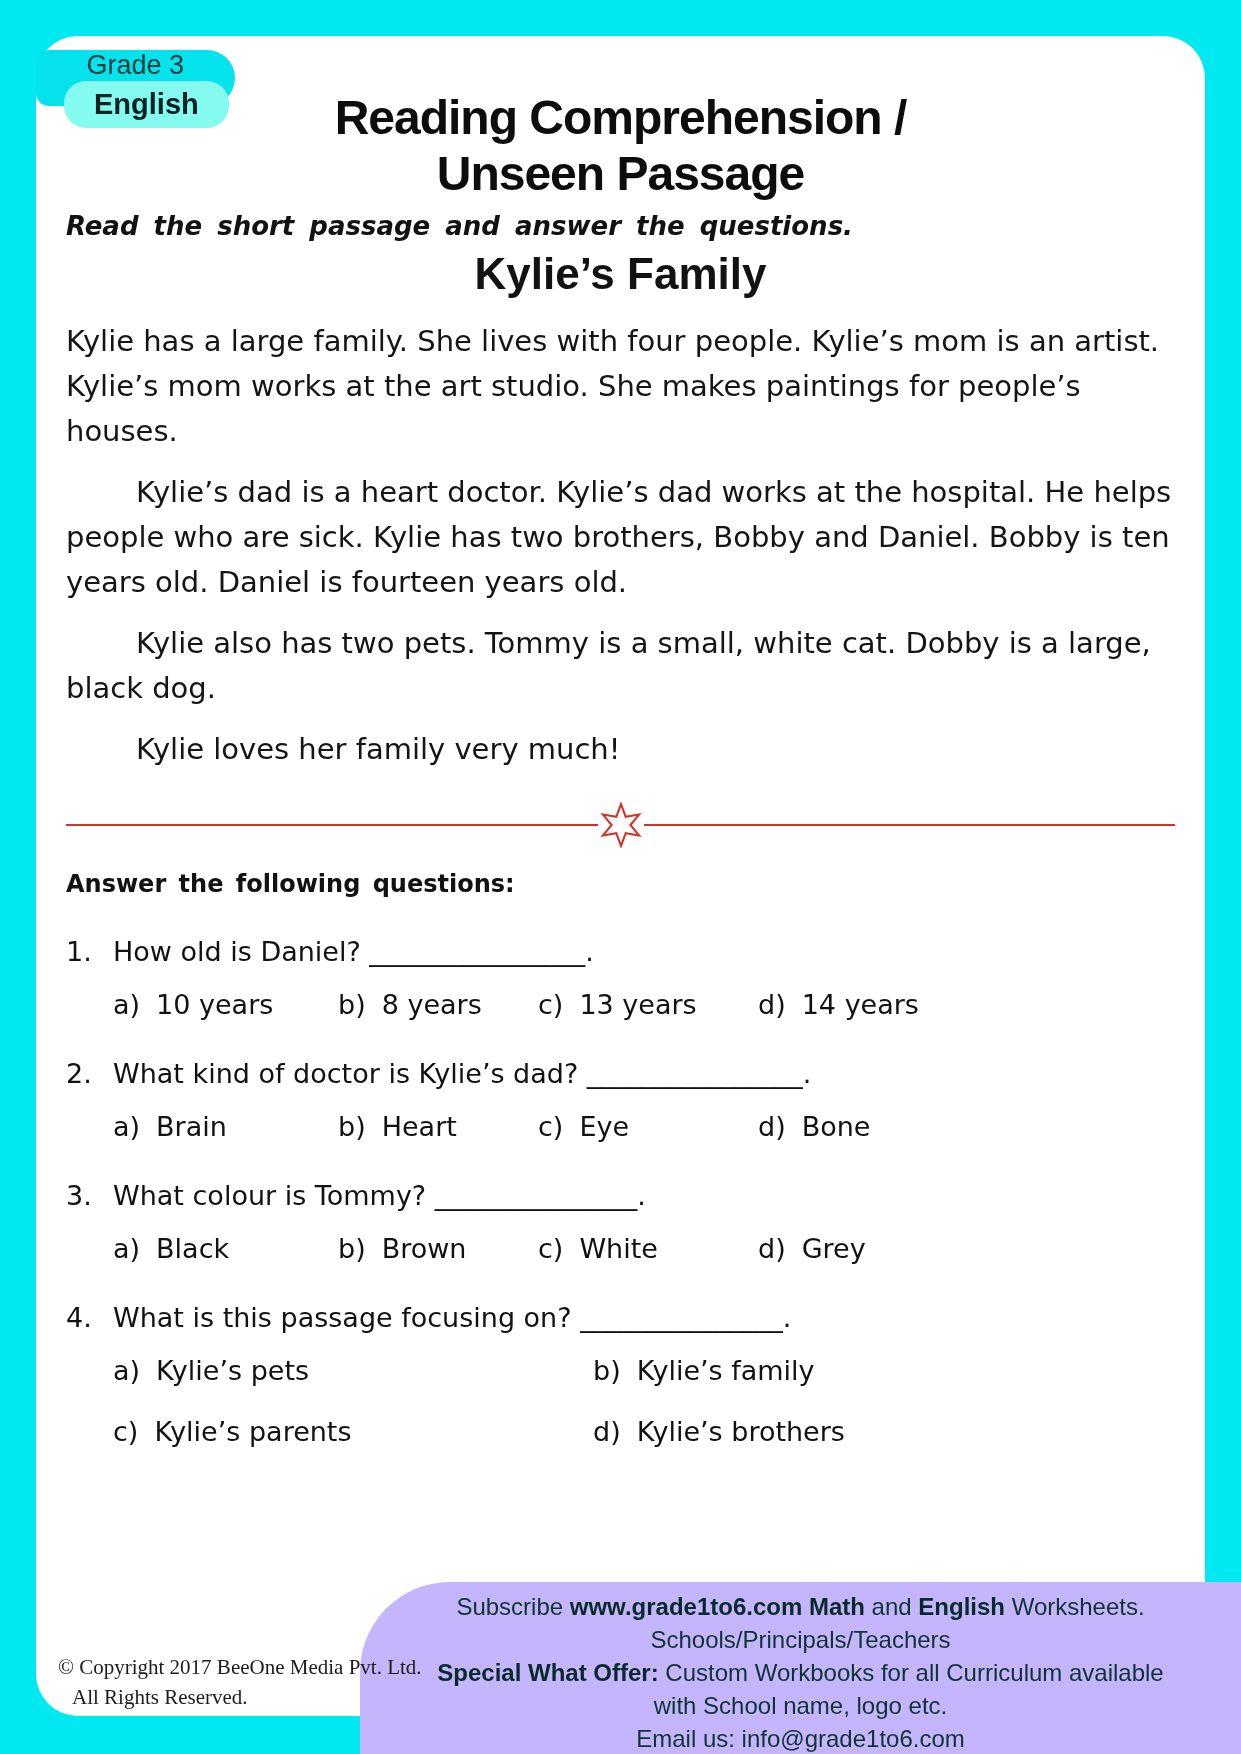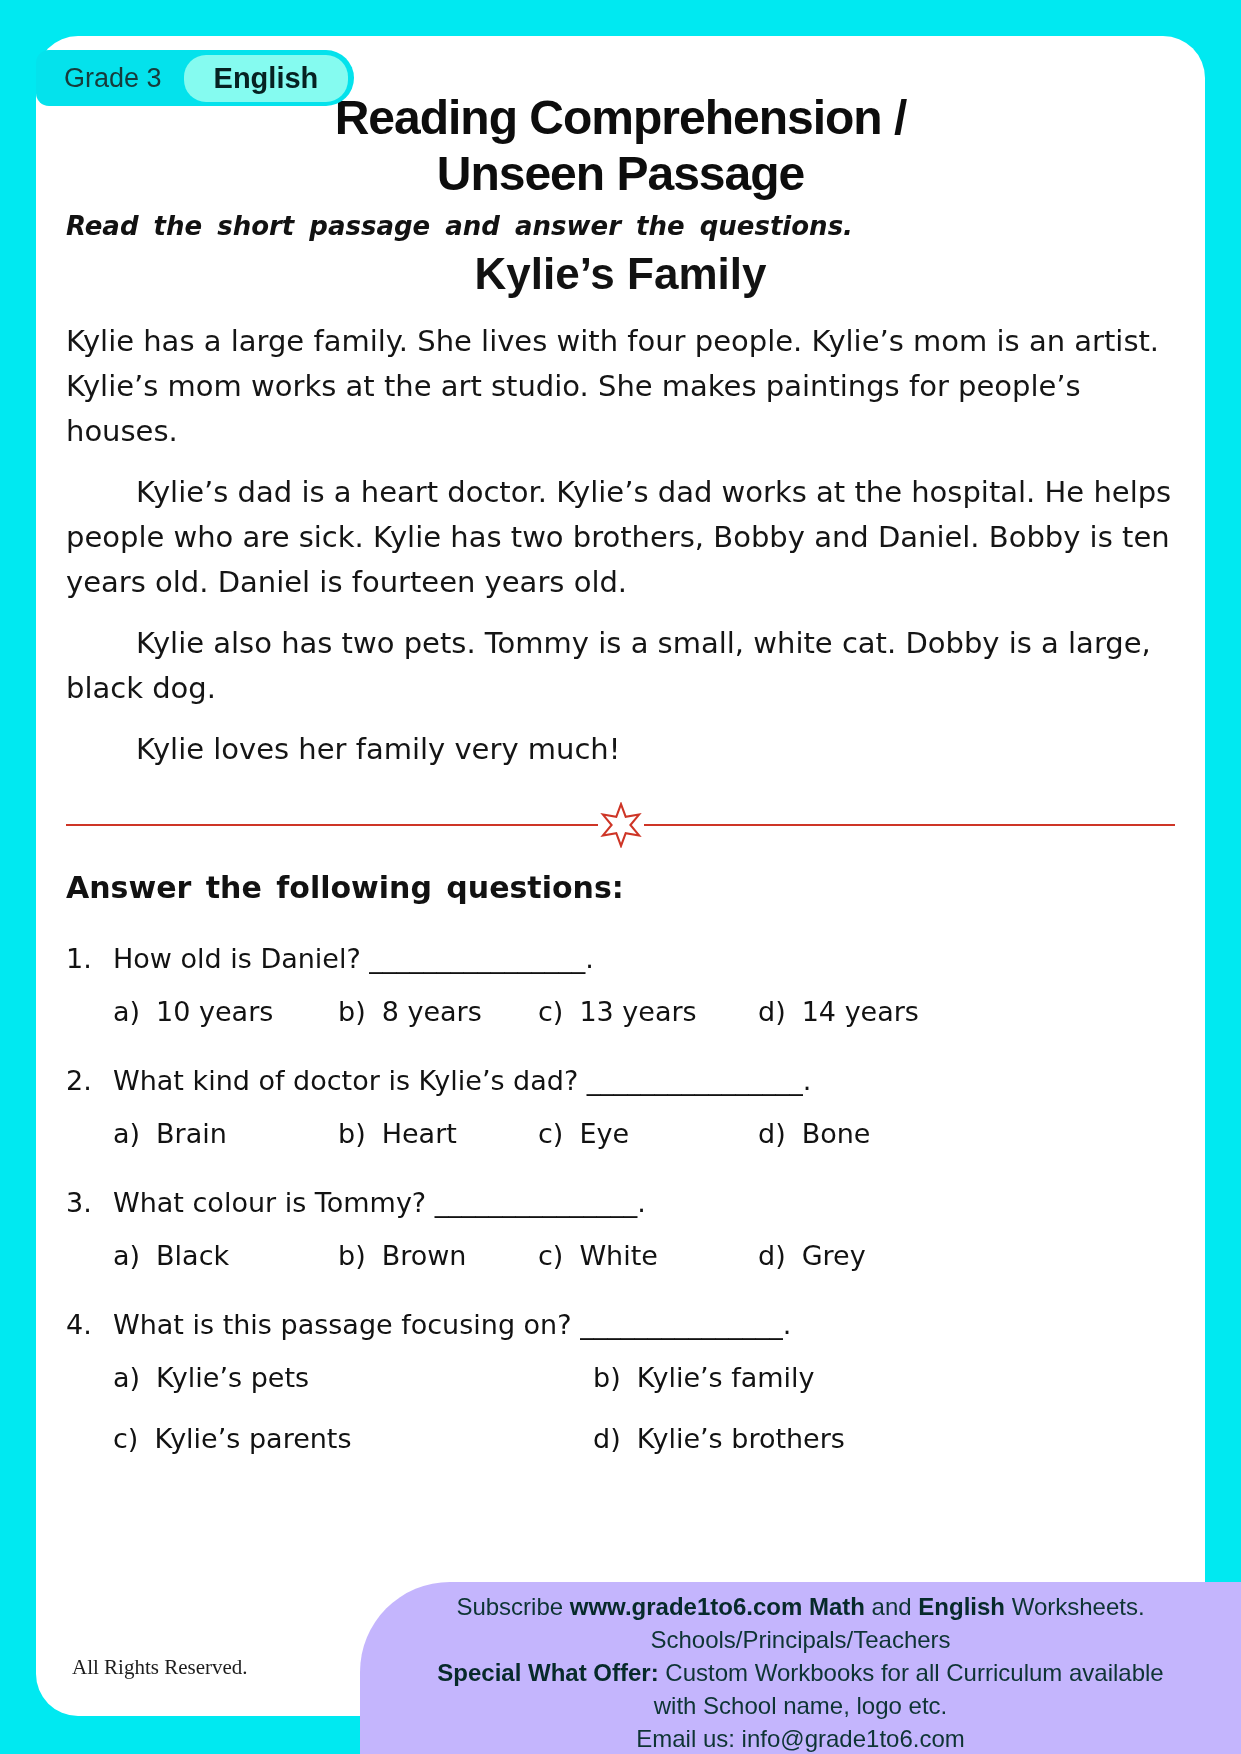--- a/index.html
+++ b/index.html
@@ -2,39 +2,39 @@
 <html><head>
 <meta charset="utf-8">
 <style>
   html,body{margin:0;padding:0;}
   .canvas{position:relative;width:1241px;height:1754px;background:#00E9F1;overflow:hidden;
           font-family:"DejaVu Sans",sans-serif;color:#121212;}
   .page{position:absolute;left:36px;top:36px;width:1169px;height:1680px;background:#ffffff;
         border-radius:42px;box-sizing:border-box;padding:0 30px;}
   
   .badge{position:absolute;left:36px;top:50px;height:56px;display:flex;align-items:center;
-         background:#04E2EC;border-radius:14px 30px 30px 14px;padding:0 6px 0 28px;z-index:5;}
+         background:#04E2EC;border-radius:14px 30px 30px 14px;padding:0 6px 0 28px;z-index:5;flex-direction:column;}
   .badge .grade{font-family:"Liberation Sans",sans-serif;font-size:27px;color:#173B3B;margin-right:22px;}
   .badge .subject{font-family:"Liberation Sans",sans-serif;font-weight:bold;font-size:29px;color:#062222;
          background:#85FBF0;border-radius:22px;padding:7px 30px;}
   
   .title{font-family:"Liberation Sans",sans-serif;font-weight:bold;font-size:48px;line-height:1.16;
          text-align:center;margin-top:54px;color:#0d0d0d;letter-spacing:-1px;}
   .instruction{font-family:"DejaVu Sans",sans-serif;font-weight:bold;font-style:italic;
          font-size:26px;margin-top:10px;word-spacing:6px;}
   .passage-title{font-family:"Liberation Sans",sans-serif;font-weight:bold;font-size:44px;
          text-align:center;margin-top:8px;}
   
   .para{font-size:29px;line-height:45px;margin:20px 0 0 0;color:#151515;}
   .para.indent{text-indent:70px;margin-top:16px;}
   
   .divider{display:flex;align-items:center;margin-top:30px;height:46px;}
   .divider .line{flex:1;height:0;border-top:2px solid #CE3526;}
   
-  .q-heading{font-family:"DejaVu Sans",sans-serif;font-weight:bold;font-size:30px;margin-top:22px;word-spacing:4px;}
+  .q-heading{font-family:"DejaVu Sans",sans-serif;font-weight:bold;font-size:24px;margin-top:22px;word-spacing:4px;}
   .question{margin-top:38px;}
   .question:first-of-type{margin-top:26px;}
   .q-line{display:flex;font-size:27px;}
   .q-num{width:47px;flex:none;}
   .options{display:flex;margin-top:22px;font-size:27px;padding-left:47px;}
   .opt{display:flex;}
   .opt .lbl{margin-right:16px;}
   .options.row4 .opt:nth-child(1){width:225px;}
   .options.row4 .opt:nth-child(2){width:200px;}
   .options.row4 .opt:nth-child(3){width:220px;}
@@ -195,16 +195,17 @@
     </div>
     <div>Schools/Principals/Teachers</div>
     <div>
       <b>Special What Offer:</b><span> Custom Workbooks for all Curriculum available</span>
     </div>
     <div>with School name, logo etc.</div>
     <div>Email us: info@grade1to6.com</div>
   </div>
 
   <div class="copyright">
+    <div>© Copyright 2017 BeeOne Media Pvt. Ltd.</div>
     <div class="l2">All Rights Reserved.</div>
   </div>
 
 </div>
 
 </body></html>

